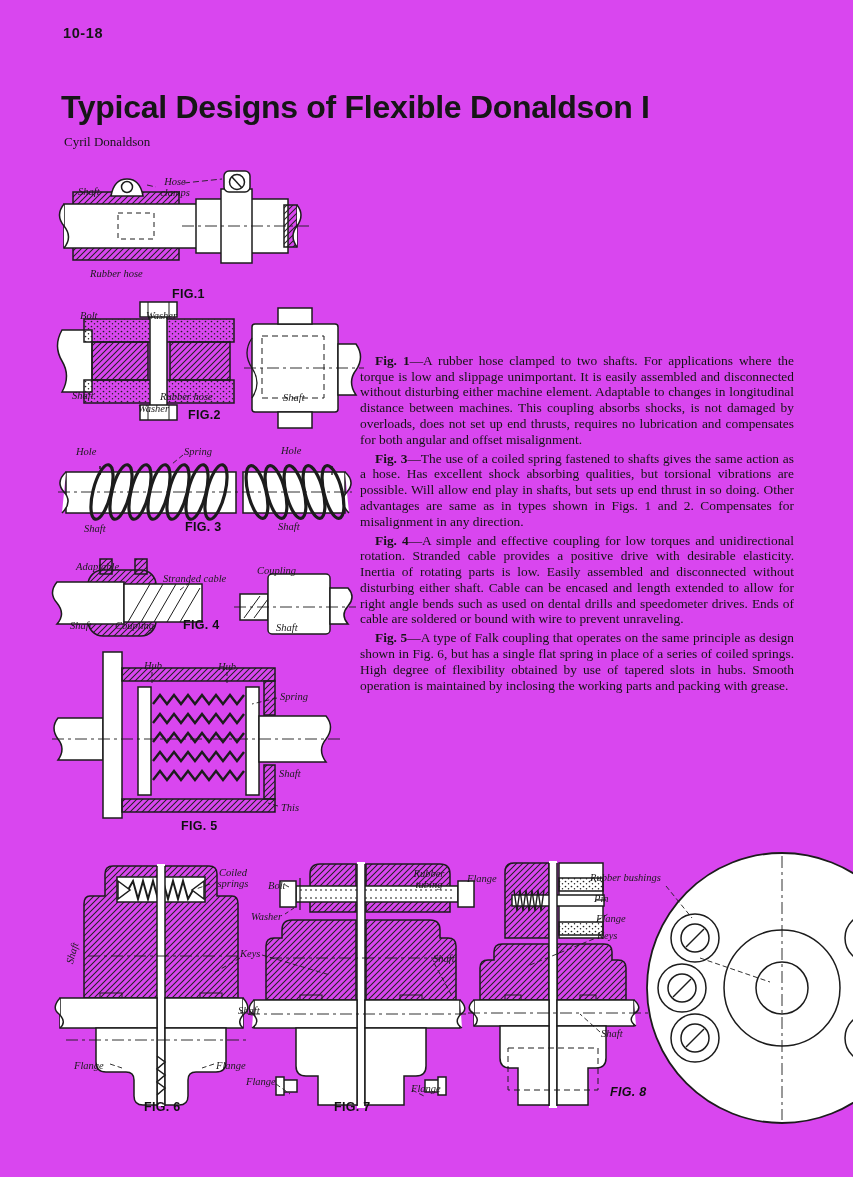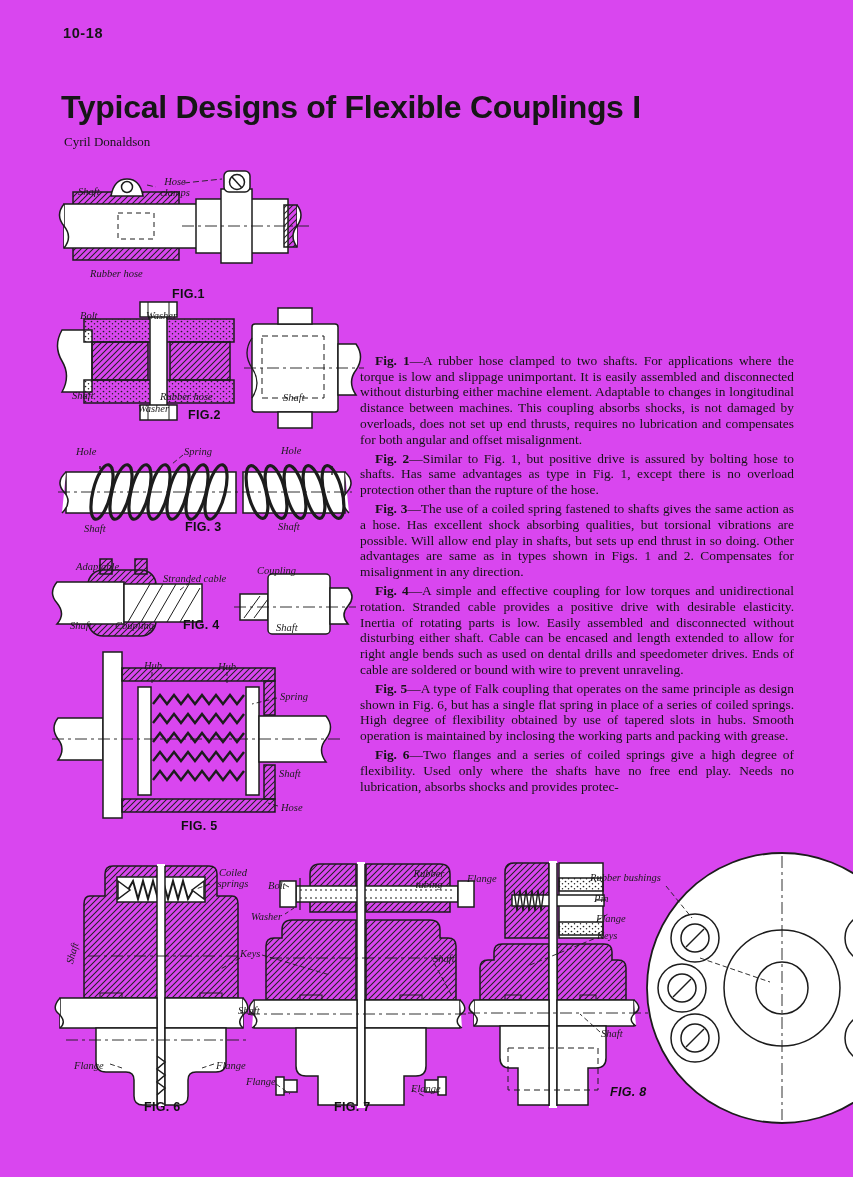--- a/index.html
+++ b/index.html
@@ -15,21 +15,21 @@
   .wrap{white-space:normal;text-align:center;}
   .cap{position:absolute;font:bold 12.5px/13px "Liberation Sans",sans-serif;color:#101010;letter-spacing:.3px;white-space:nowrap;}
   .rot{transform:rotate(-74deg);transform-origin:0 0;}
 </style>
 </head>
 <body>
 
 <div class="page">
 
   <div class="pagenum">10-18</div>
-  <h1 class="title" style="margin:0;">Typical Designs of Flexible Couplings I</h1>
+  <h1 class="title" style="margin:0;">Typical Designs of Flexible Donaldson I</h1>
   <div class="author">Cyril Donaldson</div>
 
   <svg class="art" viewBox="0 0 853 1177" fill="none" stroke="#1c1c1c" stroke-width="1.5">
     <defs>
       <pattern id="ht" width="6" height="6" patternUnits="userSpaceOnUse">
         <path d="M-1,7 L7,-1 M-1,1 L1,-1 M5,7 L7,5" stroke="#222" stroke-width="1.05" fill="none"></path>
       </pattern>
       <pattern id="dt" width="6" height="5" patternUnits="userSpaceOnUse">
         <circle cx="1.5" cy="1.5" r="0.85" fill="#222" stroke="none"></circle>
         <circle cx="4.5" cy="3.8" r="0.75" fill="#222" stroke="none"></circle>
@@ -293,21 +293,21 @@
   <span class="lbl" style="left:257px;top:565px;">Coupling</span>
   <span class="lbl" style="left:70px;top:620px;">Shaft</span>
   <span class="lbl" style="left:115px;top:620px;">Coupling</span>
   <span class="lbl" style="left:276px;top:622px;">Shaft</span>
   <span class="cap" style="left:183px;top:619px;">FIG. 4</span>
 
   <span class="lbl" style="left:144px;top:660px;">Hub</span>
   <span class="lbl" style="left:218px;top:661px;">Hub</span>
   <span class="lbl" style="left:280px;top:691px;">Spring</span>
   <span class="lbl" style="left:279px;top:768px;">Shaft</span>
-  <span class="lbl" style="left:281px;top:802px;">Hose</span>
+  <span class="lbl" style="left:281px;top:802px;">This</span>
   <span class="cap" style="left:181px;top:820px;">FIG. 5</span>
 
   <span class="lbl wrap" style="left:206px;top:867px;width:54px;">Coiled springs</span>
   <span class="lbl rot" style="left:64px;top:962px;">Shaft</span>
   <span class="lbl" style="left:240px;top:948px;">Keys</span>
   <span class="lbl" style="left:238px;top:1005px;">Shaft</span>
   <span class="lbl" style="left:74px;top:1060px;">Flange</span>
   <span class="lbl" style="left:216px;top:1060px;">Flange</span>
   <span class="cap" style="left:144px;top:1101px;">FIG. 6</span>
 
@@ -322,20 +322,18 @@
   <span class="lbl" style="left:467px;top:873px;">Flange</span>
   <span class="lbl" style="left:590px;top:872px;text-align:right;">Rubber bushings</span>
   <span class="lbl" style="left:594px;top:893px;">Pin</span>
   <span class="lbl" style="left:596px;top:913px;">Flange</span>
   <span class="lbl" style="left:597px;top:930px;">Keys</span>
   <span class="lbl" style="left:601px;top:1028px;">Shaft</span>
   <span class="cap" style="left:610px;top:1086px;font-style:italic;">FIG. 8</span>
 
   <div class="bodycol">
     <p><b>Fig. 1</b><span>—A rubber hose clamped to two shafts.  For applications where the torque is low and slippage unimportant.  It is easily assembled and disconnected without disturbing either machine element.  Adaptable to changes in longitudinal distance between machines.  This coupling absorbs shocks, is not damaged by overloads, does not set up end thrusts, requires no lubrication and compensates for both angular and offset misalignment.</span></p>
-    <p><b>Fig. 2</b><span>—Similar to Fig. 1, but positive drive is assured by bolting hose to shafts.  Has same advantages as type in Fig. 1, except there is no overload protection other than the rupture of the hose.</span></p>
     <p><b>Fig. 3</b><span>—The use of a coiled spring fastened to shafts gives the same action as a hose.  Has excellent shock absorbing qualities, but torsional vibrations are possible.  Will allow end play in shafts, but sets up end thrust in so doing.  Other advantages are same as in types shown in Figs. 1 and 2.  Compensates for misalignment in any direction.</span></p>
     <p><b>Fig. 4</b><span>—A simple and effective coupling for low torques and unidirectional rotation.  Stranded cable provides a positive drive with desirable elasticity.  Inertia of rotating parts is low.  Easily assembled and disconnected without disturbing either shaft.  Cable can be encased and length extended to allow for right angle bends such as used on dental drills and speedometer drives.  Ends of cable are soldered or bound with wire to prevent unraveling.</span></p>
     <p><b>Fig. 5</b><span>—A type of Falk coupling that operates on the same principle as design shown in Fig. 6, but has a single flat spring in place of a series of coiled springs.  High degree of flexibility obtained by use of tapered slots in hubs.  Smooth operation is maintained by inclosing the working parts and packing with grease.</span></p>
-    <p><b>Fig. 6</b><span>—Two flanges and a series of coiled springs give a high degree of flexibility.  Used only where the shafts have no free end play.  Needs no lubrication, absorbs shocks and provides protec-</span></p>
   </div>
 
 </div>
 
 </body></html>

